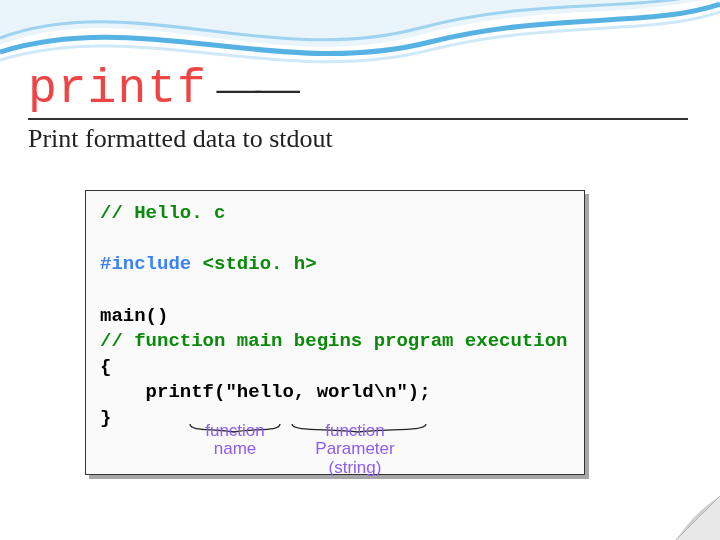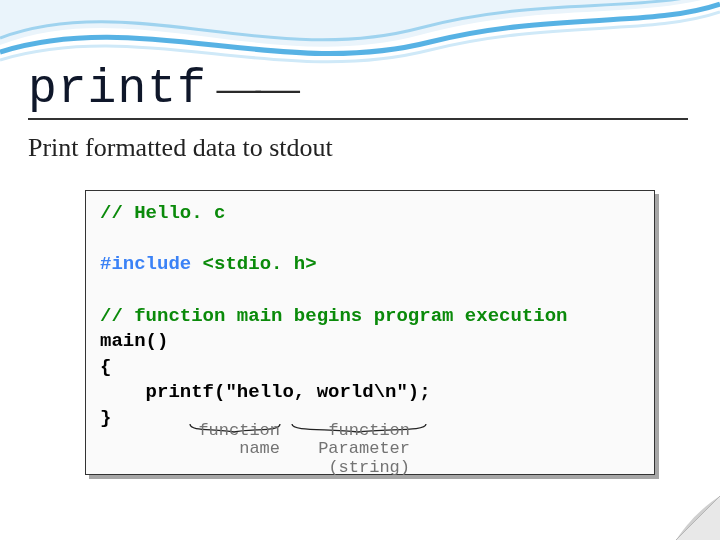--- a/index.html
+++ b/index.html
@@ -21,48 +21,48 @@
   }
   .title-block {
     position: absolute;
     top: 62px;
     left: 28px;
     width: 660px;
   }
   .title-code {
     font-family: 'Courier New', Courier, monospace;
     font-size: 48px;
-    color: #0f172a;
+    color: #ef4444;
     letter-spacing: 1px;
     display: inline-block;
   }
   .title-dash {
     font-family: Georgia, serif;
     font-size: 44px;
     color: #2a2a2a;
     margin-left: 6px;
     letter-spacing: -5px;
   }
   .hr-line {
     border: none;
     border-top: 2px solid #333;
     margin-top: 2px;
     width: 660px;
   }
   .subtitle {
     font-size: 26px;
     color: #222;
-    margin-top: 13px;
+    margin-top: 4px;
     font-family: Georgia, 'Times New Roman', serif;
   }
   .code-box {
     position: absolute;
     top: 190px;
     left: 85px;
-    width: 570px;
+    width: 500px;
     background: #fafafa;
     border: 1.5px solid #333;
     box-shadow: 4px 4px 0 rgba(0,0,0,0.35);
     padding: 10px 14px 42px 14px;
     font-family: 'Courier New', Courier, monospace;
     font-size: 19px;
     font-weight: bold;
     line-height: 1.35;
     color: #1a1a1a;
   }
@@ -76,25 +76,25 @@
     left: 0;
     width: 570px;
     height: 24px;
   }
   .annot-row {
     position: absolute;
     bottom: 0;
     left: 0;
     width: 570px;
     height: 48px;
-    font-family: Liberation Mono, monospace;
+    font-family: Liberation Sans, sans-serif;
     font-size: 17px;
     font-weight: normal;
-    text-align: right;
-    color: #737373;
+    text-align: center;
+    color: #8b5cf6;
     text-decoration: underline;
   }
   .annot1 { position: absolute; left: 104px; width: 90px; top:-4px; line-height:1.1; }
   .annot2 { position: absolute; left: 214px; width: 110px; top:-4px; line-height:1.1; }
   .corner-curl {
     position: absolute;
     right: 0;
     bottom: 0;
     width: 44px;
     height: 44px;
@@ -116,22 +116,22 @@
   <span class="title-dash">——</span>
   <hr class="hr-line">
   <div class="subtitle">Print formatted data to stdout</div>
 </div>
 
 <div class="code-box">
   <div class="line green">// Hello. c</div>
   <div class="line">&nbsp;</div>
   <div class="line"><span class="blue">#include</span><span class="green"> &lt;stdio. h&gt;</span></div>
   <div class="line">&nbsp;</div>
+  <div class="line black">main()</div>
   <div class="line green">// function main begins program execution</div>
-  <div class="line black">main()</div>
   <div class="line black">{</div>
   <div class="line black">    printf("hello, world\n");</div>
   <div class="line black">}</div>
 
   <svg class="annot-svg" viewBox="0 0 570 24" preserveAspectRatio="none">
 
     <path d="M104,4 C104,12 130,8 148,12 C166,8 194,12 194,4" fill="none" stroke="#222" stroke-width="1.3"></path>
 
     <path d="M206,4 C206,12 245,8 272,12 C299,8 340,12 340,4" fill="none" stroke="#222" stroke-width="1.3"></path>
   </svg>

